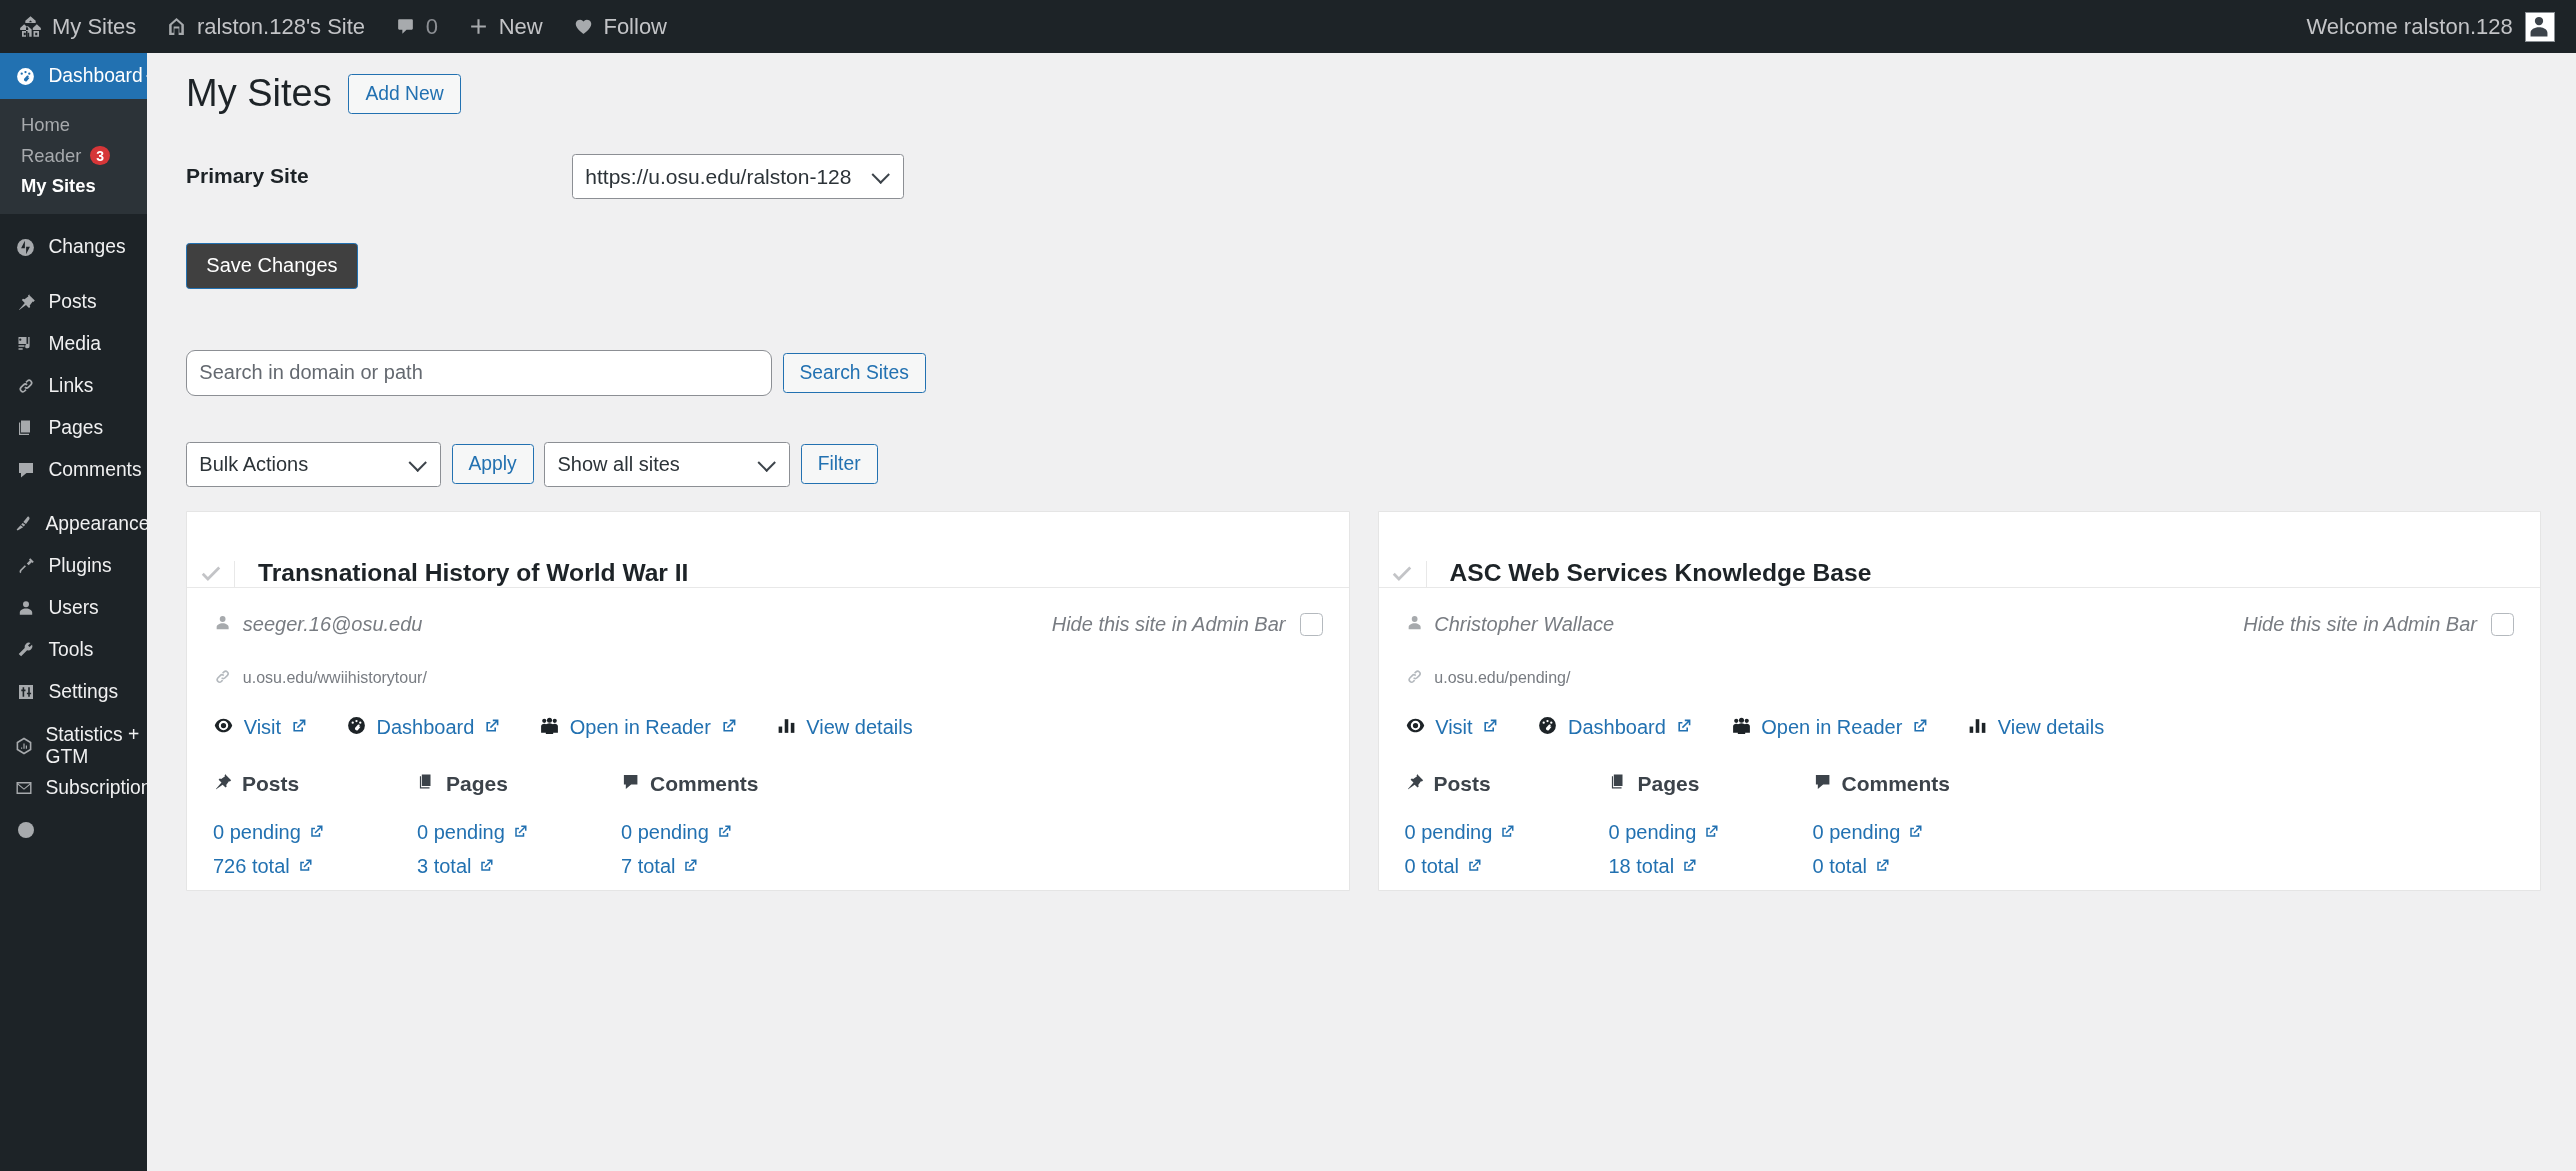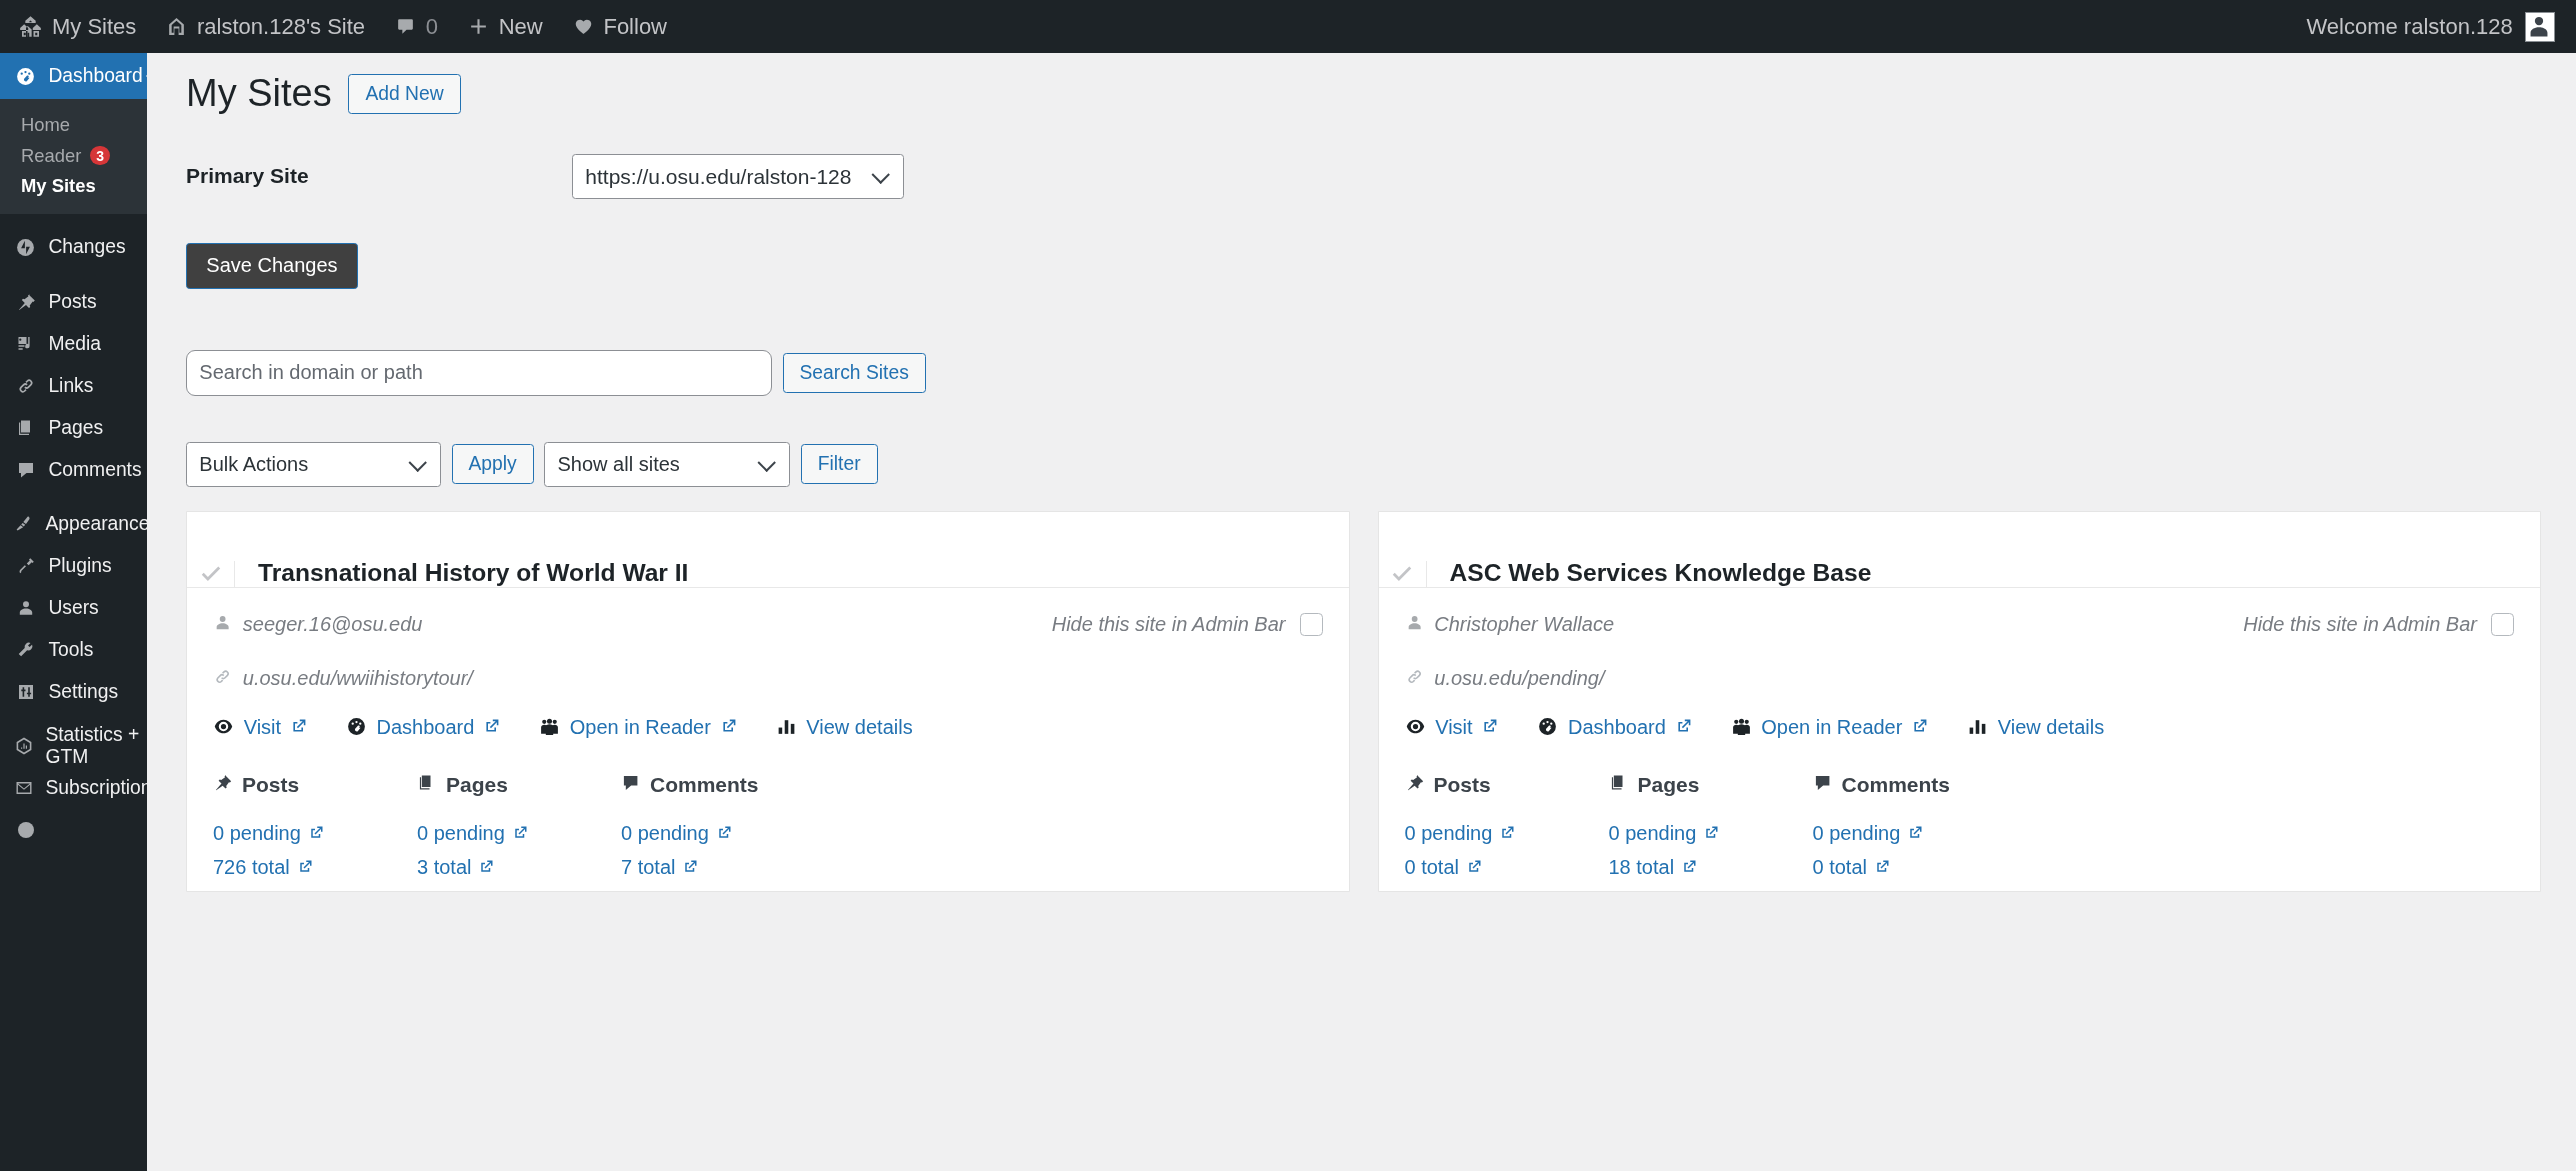--- a/index.html
+++ b/index.html
@@ -141,21 +141,21 @@
   }
   .owner { display: flex; align-items: center; gap: 10.5px; }
   .owner-name { font-style: italic; font-size: 20px; color: #787c82; }
   .hide-lbl { font-style: italic; font-size: 20px; color: #787c82; }
   .hide-wrap { display: flex; align-items: center; gap: 14px; cursor: pointer; }
   .cbx {
     width: 23px; height: 23px; border: 0.9px solid #b4b9be; border-radius: 4.4px;
     background: #fff; display: inline-block;
   }
   .url-row { display: flex; align-items: center; gap: 10.5px; margin-bottom: 26px; }
-  .url-txt { font-style: italic; font-size: 20px; color: #787c82; text-align: center; }
+  .url-txt { font-size: 16px; color: #787c82; text-align: center; }
 
   .actions { display: flex; align-items: center; gap: 39px; margin-bottom: 33px; }
   .action { display: flex; align-items: center; gap: 9.7px; cursor: pointer; }
   .action .lnk { color: #2271b1; font-size: 20px; }
   .ext { display: inline-block; }
 
   .stats { display: flex; }
   .stat-col { width: 204px; }
   .stat-head {
     display: flex; align-items: center; gap: 9.7px;

